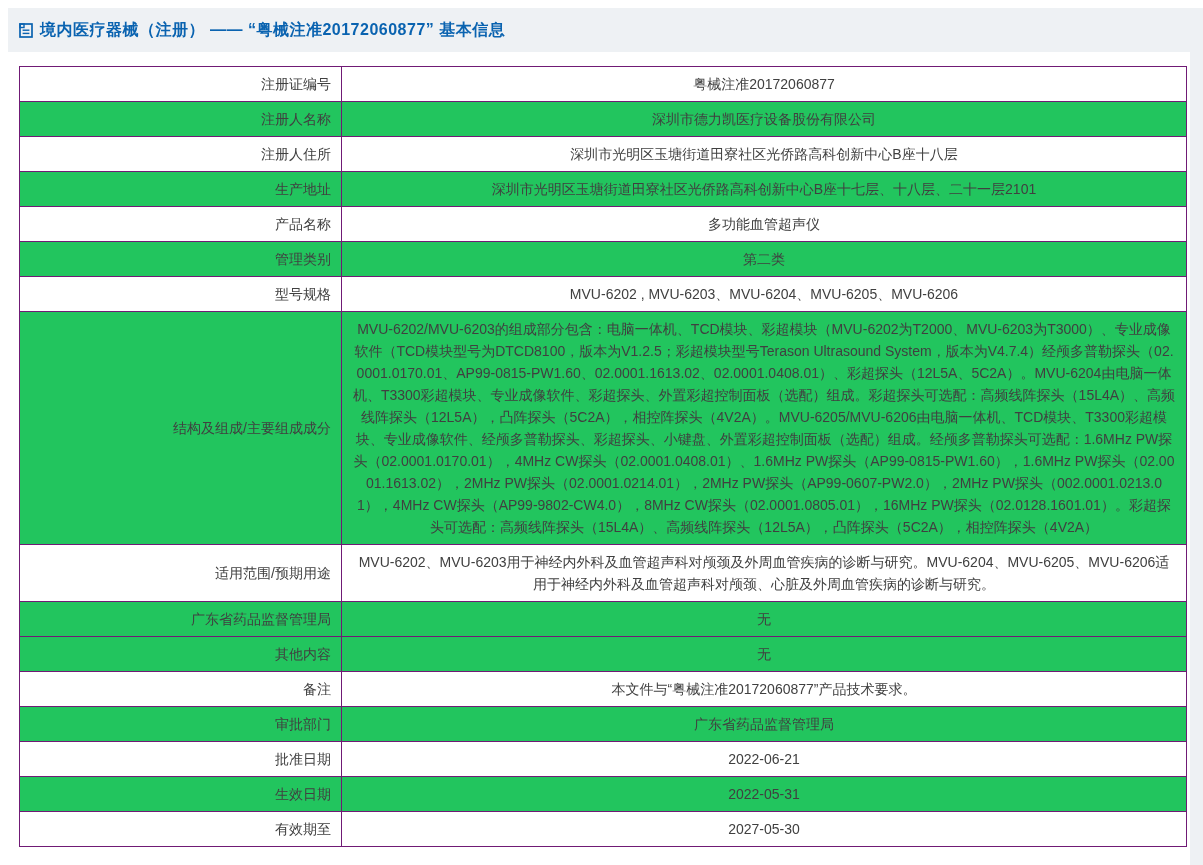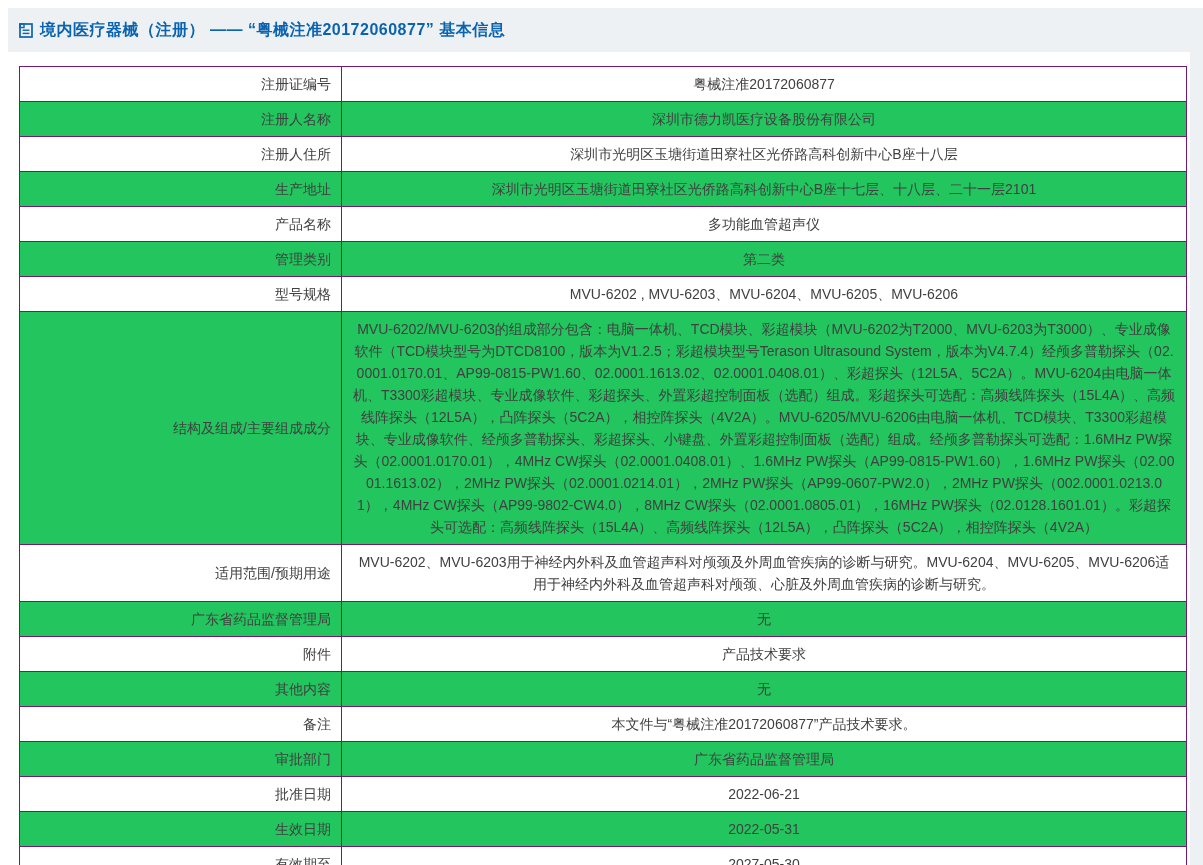--- a/index.html
+++ b/index.html
@@ -118,24 +118,20 @@
             <td class="value-cell">MVU-6202/MVU-6203的组成部分包含：电脑一体机、TCD模块、彩超模块（MVU-6202为T2000、MVU-6203为T3000）、专业成像软件（TCD模块型号为DTCD8100，版本为V1.2.5；彩超模块型号Terason Ultrasound System，版本为V4.7.4）经颅多普勒探头（02.0001.0170.01、AP99-0815-PW1.60、02.0001.1613.02、02.0001.0408.01）、彩超探头（12L5A、5C2A）。MVU-6204由电脑一体机、T3300彩超模块、专业成像软件、彩超探头、外置彩超控制面板（选配）组成。彩超探头可选配：高频线阵探头（15L4A）、高频线阵探头（12L5A），凸阵探头（5C2A），相控阵探头（4V2A）。MVU-6205/MVU-6206由电脑一体机、TCD模块、T3300彩超模块、专业成像软件、经颅多普勒探头、彩超探头、小键盘、外置彩超控制面板（选配）组成。经颅多普勒探头可选配：1.6MHz PW探头（02.0001.0170.01），4MHz CW探头（02.0001.0408.01）、1.6MHz PW探头（AP99-0815-PW1.60），1.6MHz PW探头（02.0001.1613.02），2MHz PW探头（02.0001.0214.01），2MHz PW探头（AP99-0607-PW2.0），2MHz PW探头（002.0001.0213.01），4MHz CW探头（AP99-9802-CW4.0），8MHz CW探头（02.0001.0805.01），16MHz PW探头（02.0128.1601.01）。彩超探头可选配：高频线阵探头（15L4A）、高频线阵探头（12L5A），凸阵探头（5C2A），相控阵探头（4V2A）</td>
           </tr>
           <tr>
             <td class="label-cell">适用范围/预期用途</td>
             <td class="value-cell">MVU-6202、MVU-6203用于神经内外科及血管超声科对颅颈及外周血管疾病的诊断与研究。MVU-6204、MVU-6205、MVU-6206适用于神经内外科及血管超声科对颅颈、心脏及外周血管疾病的诊断与研究。</td>
           </tr>
           <tr class="alt">
             <td class="label-cell">广东省药品监督管理局</td>
             <td class="value-cell">无</td>
           </tr>
-          <tr>
-            <td class="label-cell">附件</td>
-            <td class="value-cell">产品技术要求</td>
-          </tr>
           <tr class="alt">
             <td class="label-cell">其他内容</td>
             <td class="value-cell">无</td>
           </tr>
           <tr>
             <td class="label-cell">备注</td>
             <td class="value-cell">本文件与“粤械注准20172060877”产品技术要求。</td>
           </tr>
           <tr class="alt">
             <td class="label-cell">审批部门</td>

